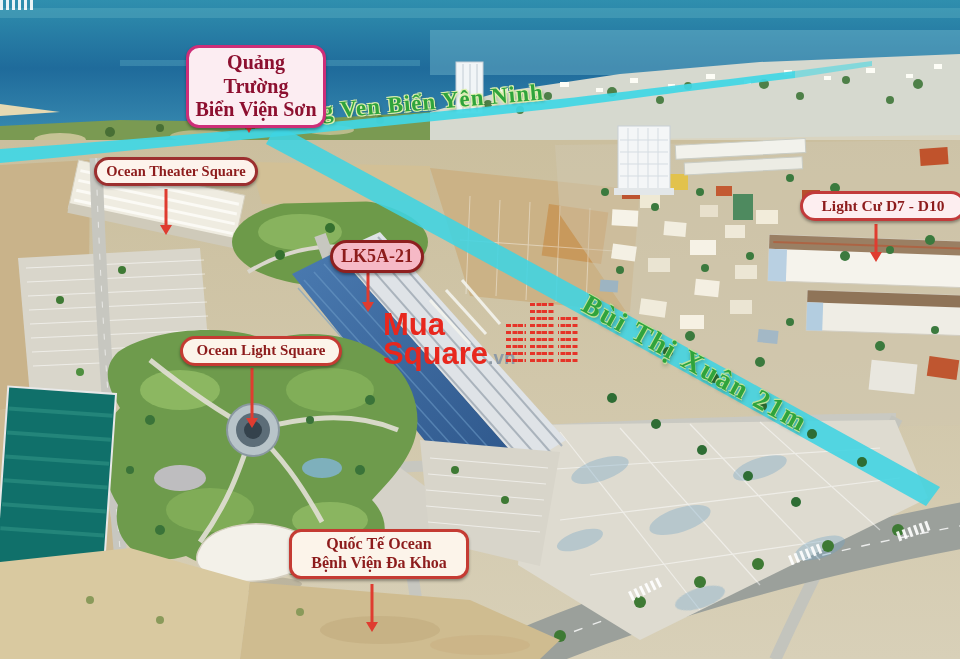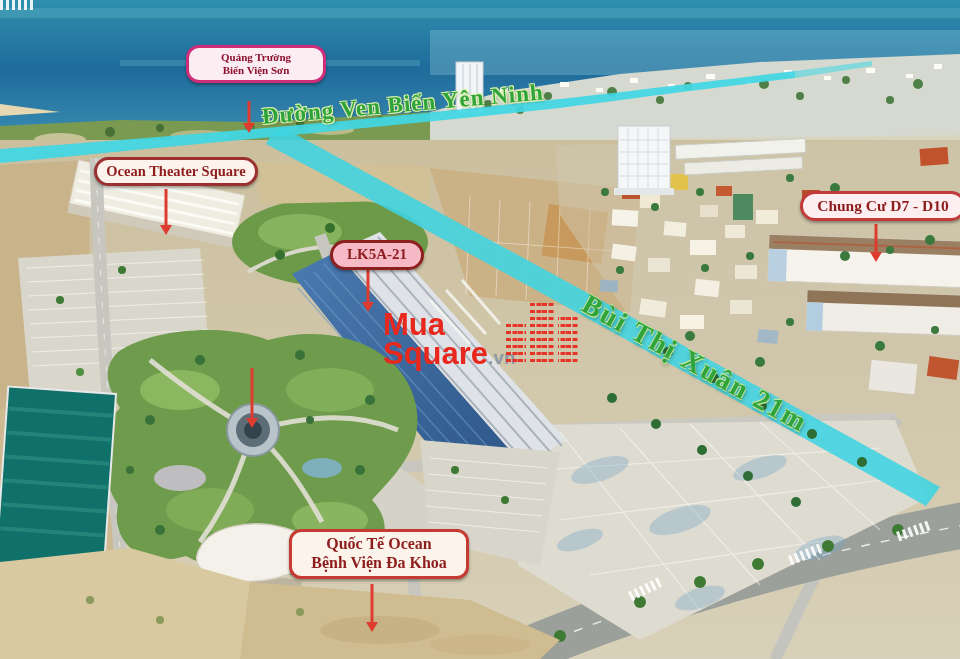--- a/index.html
+++ b/index.html
@@ -15,23 +15,23 @@
          text-shadow:1px 1px 0 #dcefae,-1px -1px 0 #dcefae,1px -1px 0 #dcefae,-1px 1px 0 #dcefae,2px 2px 3px rgba(40,80,20,.35);}
   #road2{left:592px;top:288px;font-size:28px;letter-spacing:2px;
          transform:rotate(29deg);transform-origin:left top;
          text-shadow:1px 1px 0 #bfe39a,-1px -1px 0 #bfe39a,2px 2px 4px rgba(20,60,20,.45);}
 
   
   .callout{position:absolute;z-index:5;border:3px solid;border-radius:15px;
            text-align:center;font-weight:bold;line-height:1.18;padding:3px 6px;
            box-shadow:0 2px 3px rgba(0,0,0,.35);}
   .callout span{display:block;}
-  #c1{left:186px;top:45px;width:122px;font-size:11px;color:#8d1030;background:#fcedf2;border-color:#ce2e78;border-radius:13px;}
+  #c1{left:186px;top:45px;width:122px;font-size:20px;color:#8d1030;background:#fcedf2;border-color:#ce2e78;border-radius:13px;}
   #c2{left:94px;top:157px;width:146px;font-size:14.5px;color:#8d1c1c;background:#fdf3ec;border-color:#9c2f2f;}
-  #c3{left:330px;top:240px;width:76px;font-size:15px;color:#8d1c1c;background:#f6b9c6;border-color:#8e1f1f;border-radius:17px;}
+  #c3{left:330px;top:240px;width:76px;font-size:18px;color:#8d1c1c;background:#f6b9c6;border-color:#8e1f1f;border-radius:17px;}
   #c4{left:180px;top:336px;width:144px;font-size:15px;color:#8d1c1c;background:#fcf4ea;border-color:#c53b33;border-radius:17px;}
   #c5{left:800px;top:191px;width:148px;font-size:15.5px;color:#8d1c1c;background:#fdeef0;border-color:#c23a3a;}
   #c6{left:289px;top:529px;width:162px;font-size:16px;color:#8d1c1c;background:#fcf4ea;border-radius:12px;border-color:#c53b33;}
 
   
   .arrow{position:absolute;z-index:4;width:14px;}
   .arrow .line{position:absolute;left:50%;transform:translateX(-50%);width:3px;background:#df3c30;top:0;}
   .arrow .head{position:absolute;left:50%;transform:translateX(-50%);width:0;height:0;
                border-left:6px solid transparent;border-right:6px solid transparent;border-top:10px solid #df3c30;}
   #a1{left:242px;top:101px;} #a1 .line{height:22px;} #a1 .head{top:22px;}
@@ -475,27 +475,30 @@
     </div>
 
   <div class="callout" id="c3">
     <span>LK5A-21</span>
   </div>
   <div class="arrow" id="a3">
       <div class="line"></div>
       <div class="head"></div>
     </div>
 
+  <div class="callout" id="c4">
+    <span>Ocean Light Square</span>
+  </div>
   <div class="arrow" id="a4">
       <div class="line"></div>
       <div class="head"></div>
     </div>
 
   <div class="callout" id="c5">
-    <span>Chung Cư D7 - D10</span>
+    <span>Light Cư D7 - D10</span>
   </div>
   <div class="arrow" id="a5">
       <div class="line"></div>
       <div class="head"></div>
     </div>
 
   <div class="callout" id="c6">
     <span>Quốc Tế Ocean</span>
     <span>Bệnh Viện Đa Khoa</span>
   </div>

